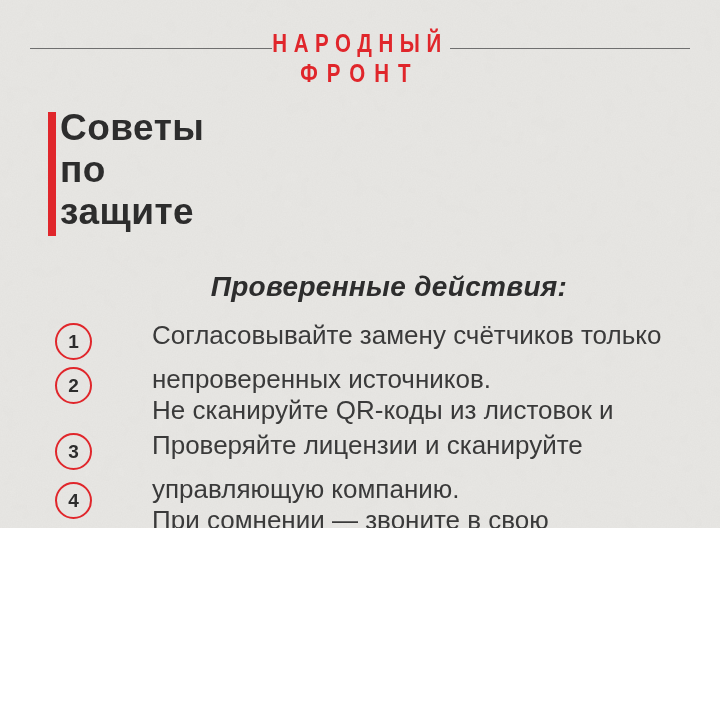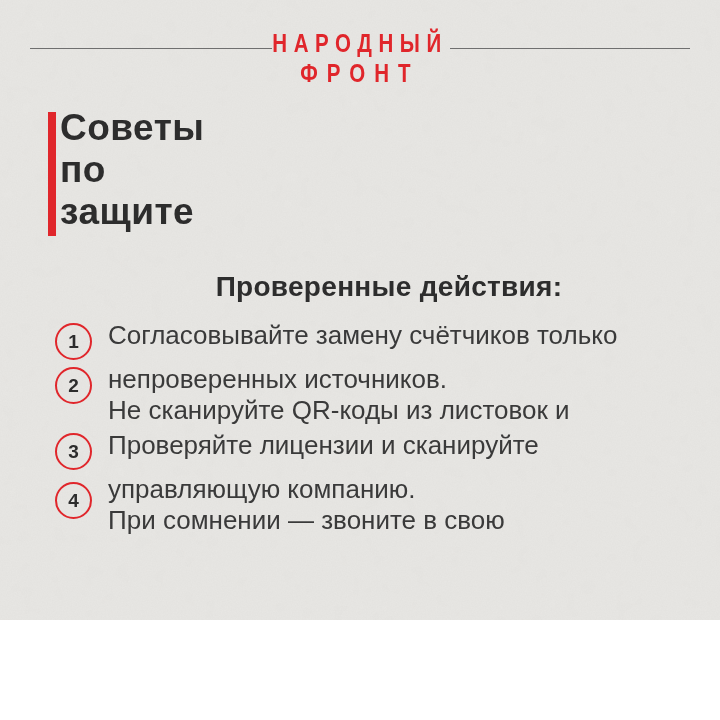--- a/index.html
+++ b/index.html
@@ -1,20 +1,20 @@
 <!DOCTYPE html>
 <html style="--accent-red: #E0262B; --text-dark: #2D2D2D; --body-text: #3A3A3A; --background: #E9E8E5; --rule-gray: #6F6F6F;"><head>
 <meta charset="utf-8">
 <style>
   * { margin:0; padding:0; box-sizing:border-box; }
   html,body { width:720px; height:720px; }
   body { font-family:"Liberation Sans", sans-serif; }
 
   .page {
-    position:relative; width:720px; height:620px;
+    position:relative; width:720px; height:528px;
     background: var(--background, #e9e8e5);
     overflow:hidden;
   }
   .texture { position:absolute; inset:0; pointer-events:none; z-index:1; }
 
   
   .header { position:absolute; top:0; left:0; right:0; height:100px; z-index:2; }
   .rule { position:absolute; top:48px; height:1px; background: var(--rule-gray, #6f6f6f); }
   .rule-left  { left:30px;  width:242px; }
   .rule-right { right:30px; width:240px; }
@@ -30,33 +30,33 @@
     position:absolute; left:60px; top:107px; z-index:2;
     font-size:37px; font-weight:700; line-height:42px; letter-spacing:0.5px;
     color: var(--text-dark, #2d2d2d); white-space:pre-line;
   }
 
   
   .main { position:absolute; left:55px; top:270px; width:615px; z-index:2; }
   .section-heading {
     margin-left:53px; text-align:center;
     font-size:28px; font-weight:700; letter-spacing:0.3px;
-    color: var(--text-dark, #2d2d2d); line-height:34px;
+    color: var(--text-dark, #2d2d2d); line-height:34px;font-style:italic;
   }
   .list { margin-top:16px; display:flex; flex-direction:column; gap:4px; }
   .item { display:flex; align-items:flex-start; gap:16px; }
   .num {
     width:37px; height:37px; flex:0 0 37px; margin-top:3px;
     border:2.5px solid var(--accent-red, #e0262b); border-radius:50%;
     display:flex; align-items:center; justify-content:center;
     font-size:19px; font-weight:700; color: var(--text-dark, #2f2f2f);
     background:transparent;
   }
   .item:nth-child(4) .num { margin-top:8px; }
-  .item-text { font-size:26px; line-height:31px; color: var(--body-text, #3a3a3a); }
+  .item-text { font-size:26px; line-height:31px; color: var(--body-text, #3a3a3a); margin-left: 44px; }
   .u { text-decoration:underline; text-decoration-thickness:2px; text-underline-offset:3px; }
 
   
   .footer-rule { position:absolute; left:30px; width:658px; top:678px; height:1px;
                  background: var(--rule-gray, #666); z-index:2; }
   .page-number { position:absolute; top:682px; right:23px; z-index:2;
                  font-size:20px; font-weight:700; color:#4a4a4a; }
 </style>
 </head>
 <body>

